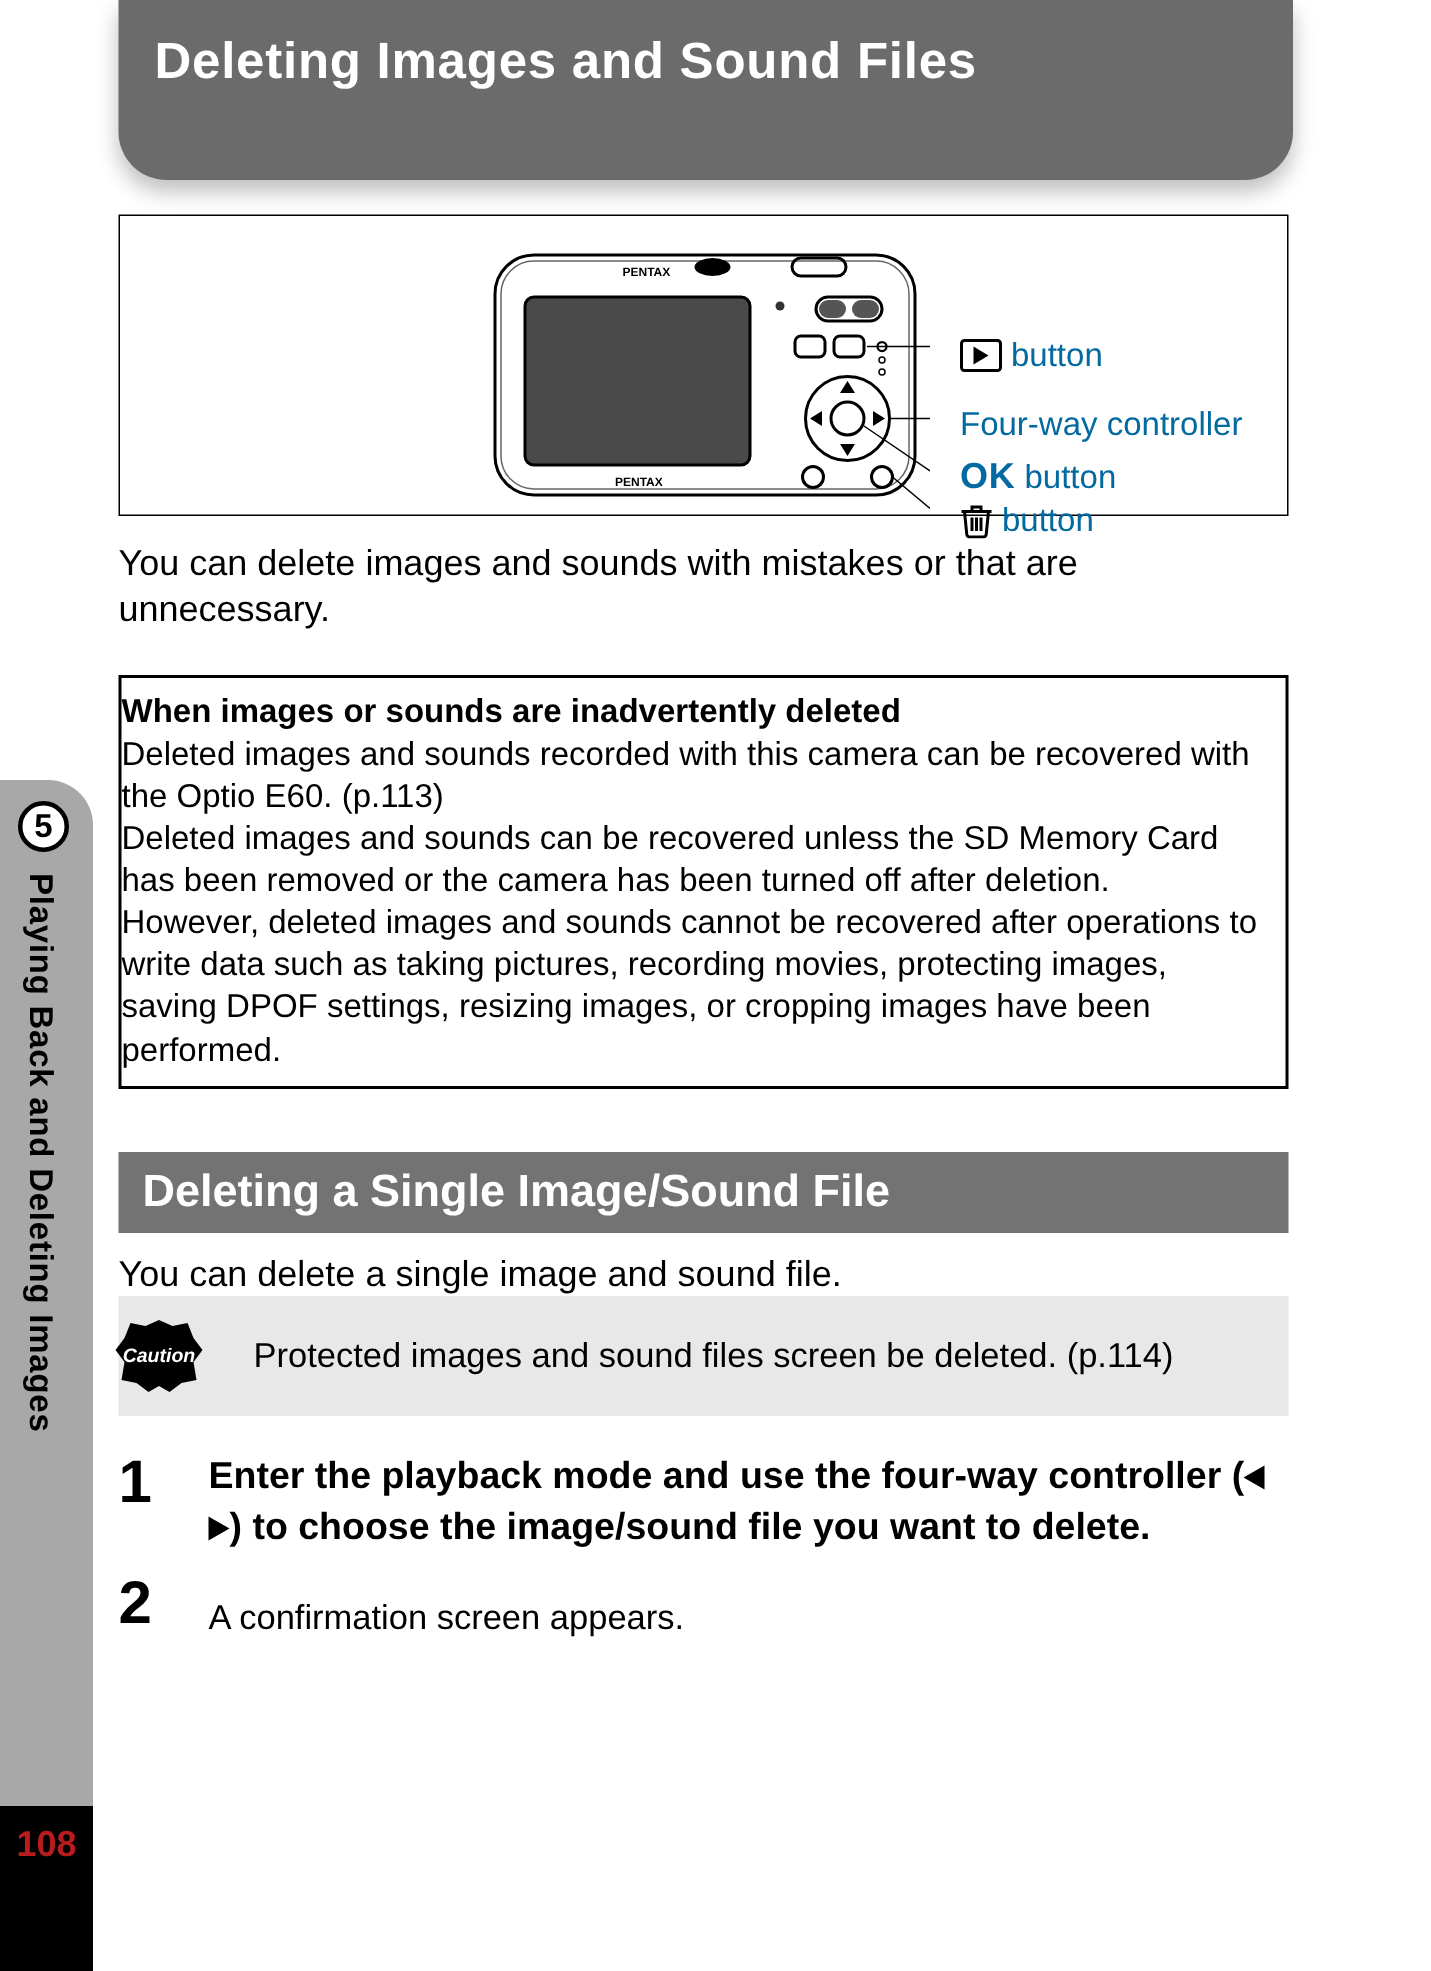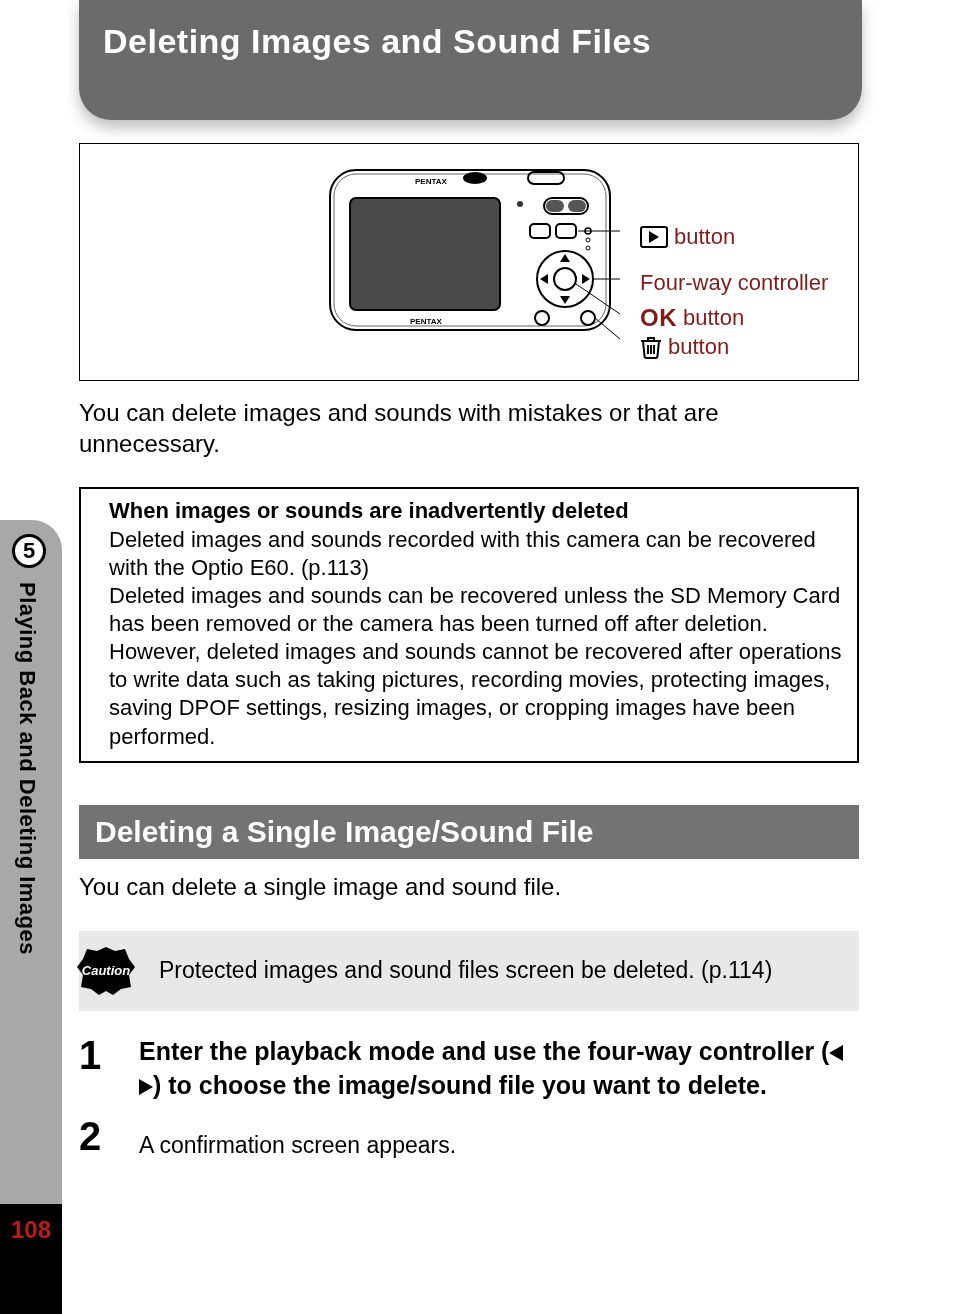--- a/index.html
+++ b/index.html
@@ -15,42 +15,42 @@
   .side-label { position: absolute; left: 14px; top: 582px; font-size: 22px; font-weight: bold; color: #000; writing-mode: vertical-rl; text-orientation: mixed; letter-spacing: 0.5px; }
 
   
   .header-tab { position: absolute; left: 79px; top: 0; width: 783px; height: 120px; background: #6b6b6b; border-bottom-left-radius: 32px; border-bottom-right-radius: 32px; box-shadow: 0 8px 14px rgba(0,0,0,0.25); display: flex; align-items: flex-start; padding: 22px 0 0 24px; }
   .header-title { color: #fff; font-weight: bold; font-size: 34px; letter-spacing: 0.5px; }
 
   
   .content { position: absolute; left: 79px; top: 143px; width: 780px; }
 
   
-  .diagram-box { border: 1px solid #000; width: 780px; height: 238px; position: relative; background: #fff; }
+  .diagram-box { border: 1px solid #000; width: 780px; height: 201px; position: relative; background: #fff; }
   .camera-svg { position: absolute; left: 240px; top: 10px; }
-  .callout { position: absolute; font-size: 22px; color: #7f1d1d; display: flex; align-items: center; gap: 6px; }
+  .callout { position: absolute; font-size: 22px; color: #0369a1; display: flex; align-items: center; gap: 6px; }
   .icon-box { display: inline-flex; width: 28px; height: 22px; border: 2px solid #000; border-radius: 3px; align-items: center; justify-content: center; }
   .play-tri { width: 0; height: 0; border-top: 6px solid transparent; border-bottom: 6px solid transparent; border-left: 10px solid #000; }
   .ok-bold { font-weight: bold; font-size: 24px; letter-spacing: 0.5px; }
   .trash-svg { width: 22px; height: 24px; }
 
   
   .intro { margin-top: 16px; font-size: 24px; line-height: 1.3; }
 
   
-  .info-box { border: 2px solid #000; margin-top: 28px; padding: 8px 12px 10px 28px; font-size: 22px; line-height: 1.28; }
+  .info-box { border: 2px solid #000; margin-top: 28px; padding: 8px 12px 10px 0; font-size: 22px; line-height: 1.28; }
   .info-title { font-weight: bold; }
 
   
   .section-bar { margin-top: 42px; background: #737373; color: #fff; font-weight: bold; font-size: 30px; padding: 10px 16px; }
 
   .sub-intro { margin-top: 14px; font-size: 24px; }
 
   
-  .caution-row { margin-top: 30px; background: #e8e8e8; display: flex; align-items: center; padding: 14px 19px 14px 0; gap: 22px; }
+  .caution-row { background: #e8e8e8; display: flex; align-items: center; padding: 14px 19px 14px 0; gap: 32px; }
   .caution-badge { position: relative; width: 62px; height: 52px; margin-left: -4px; display: flex; align-items: center; justify-content: center; }
   .caution-badge svg { position: absolute; left: 0; top: 0; }
   .caution-label { position: relative; color: #fff; font-size: 13px; font-weight: bold; font-style: italic; }
   .caution-text { font-size: 23px; flex: 1; }
 
   
   .steps { margin-top: 24px; }
   .step { display: flex; gap: 26px; margin-bottom: 14px; }
   .step-num { font-size: 40px; font-weight: bold; width: 34px; flex-shrink: 0; line-height: 1; }
   .step-body { flex: 1; }

